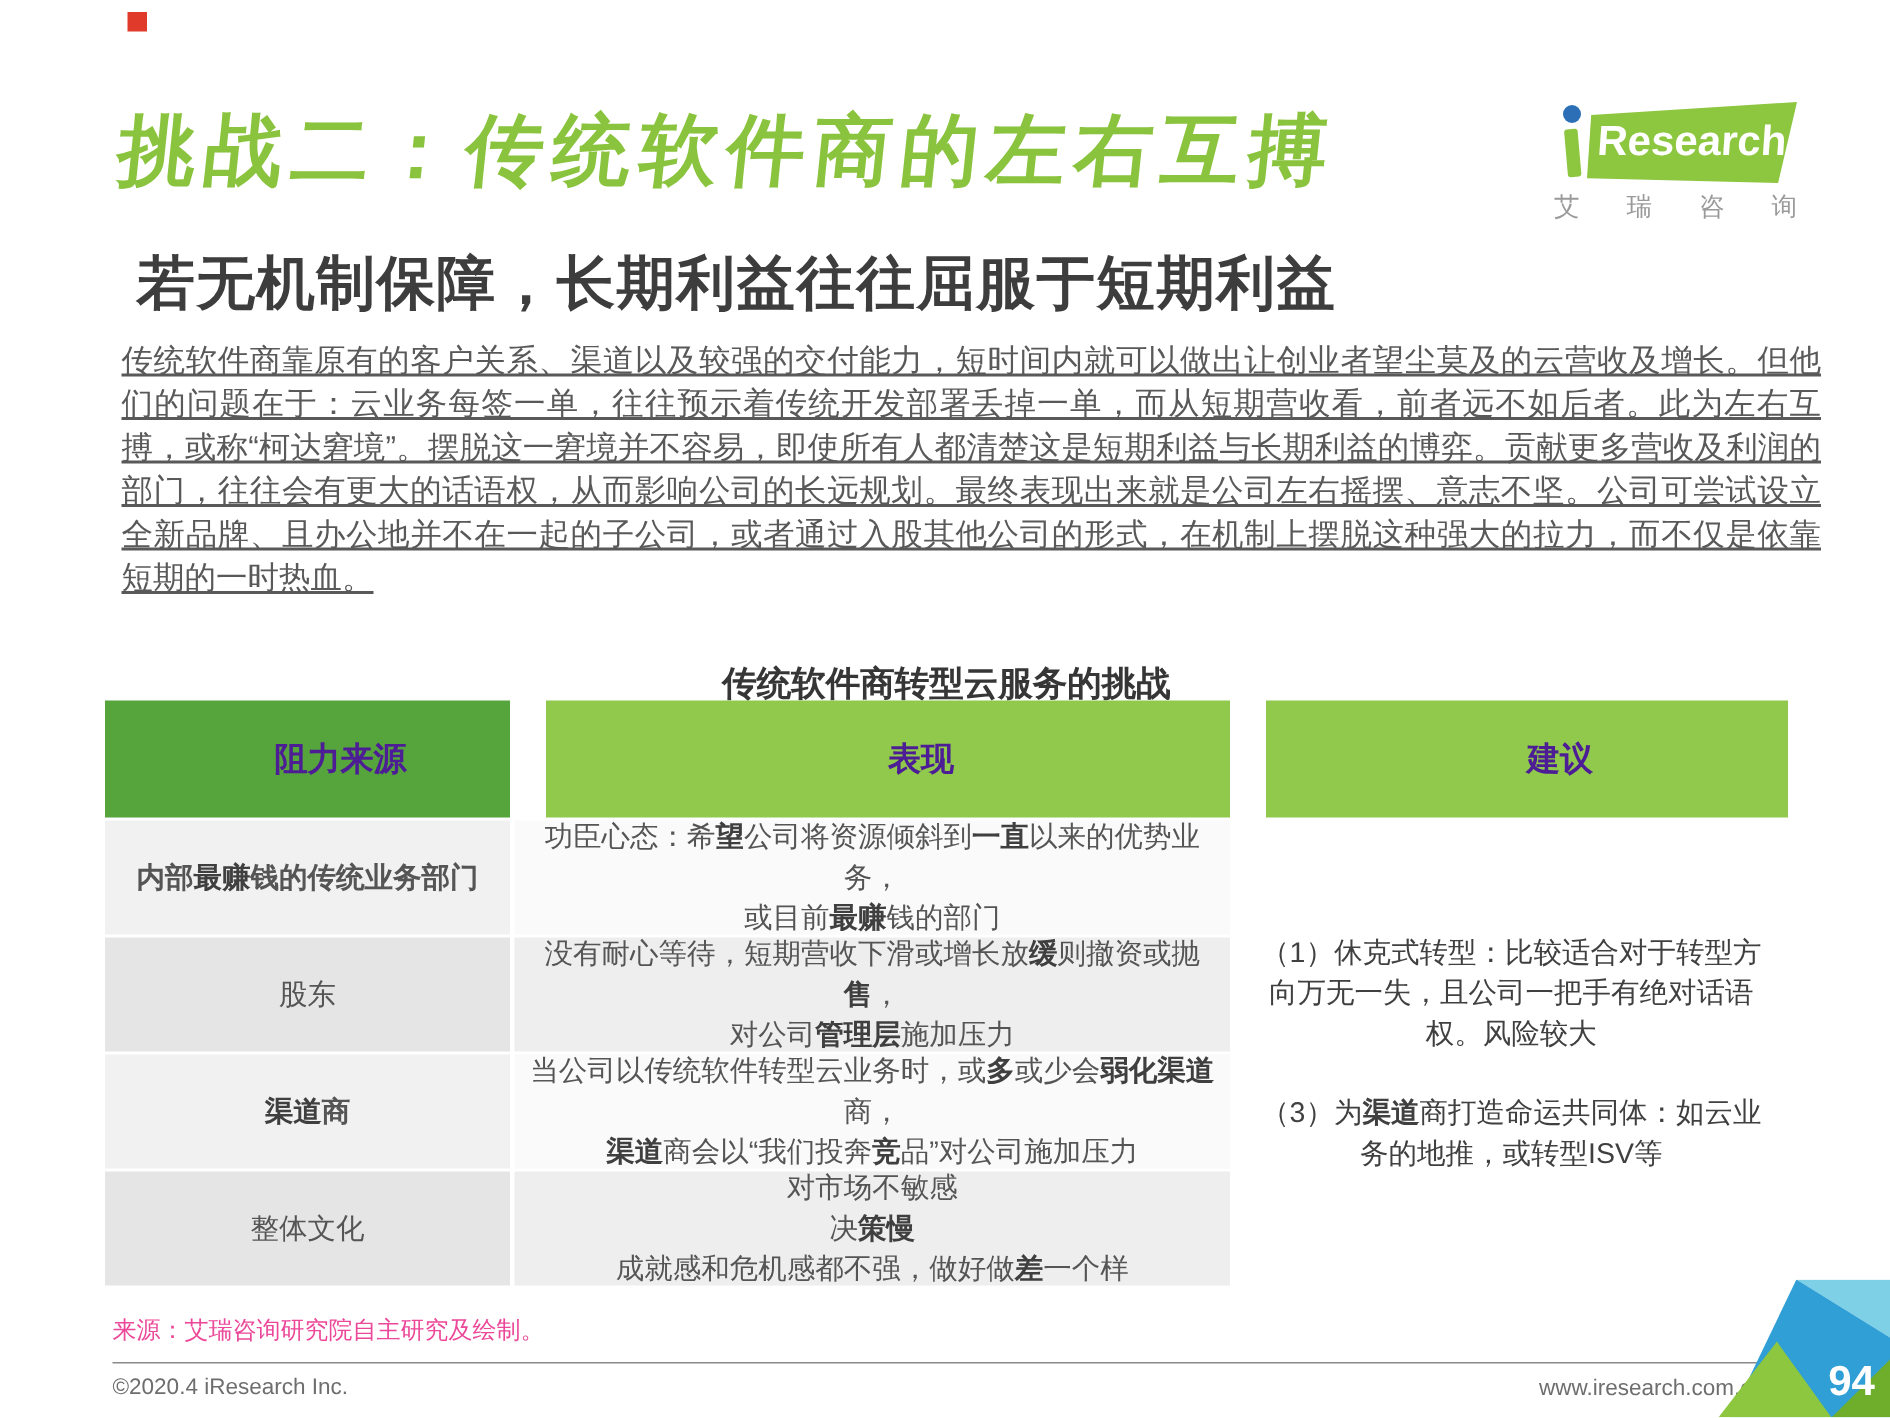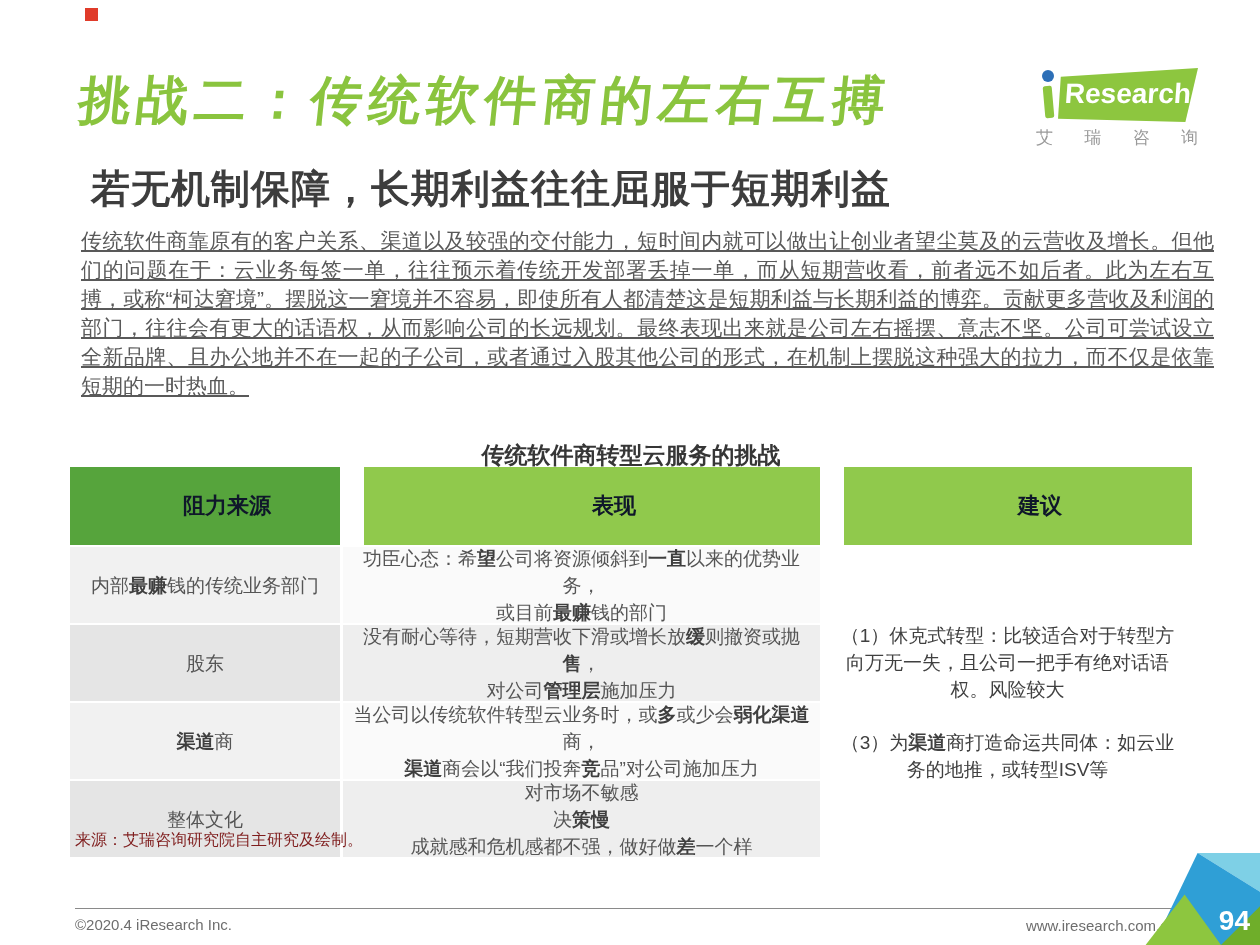--- a/index.html
+++ b/index.html
@@ -29,36 +29,36 @@
              color:#9a9a9a; font-size:17px; }
 
   .table-title { left:70px; top:422px; width:1122px; text-align:center;
                  font-size:23px; font-weight:bold; color:#363636;margin-top:18px; }
 
   .ctable { left:70px; top:467px; width:1122px; display:grid;
             grid-template-columns:270px 477px 369px;
             grid-template-rows:78px 76px 76px 76px 76px;
             column-gap:3px; row-gap:2px; }
   .hcell { display:flex; align-items:center; justify-content:center;
-           color:#0f172a; font-size:22px; font-weight:bold;padding-left:44px; }
+           color:#4c1d95; font-size:22px; font-weight:bold;padding-left:44px; }
   .h-dark { background:#56a43c; }
   .h-light { background:#90c94c;margin-left:21px; }
   .cell { display:flex; align-items:center; justify-content:center; text-align:center;
           font-size:19px; line-height:27px; color:#555555; padding:4px 10px; box-sizing:border-box; }
-  .c1-odd { background:#f1f1f1; }
+  .c1-odd { background:#f1f1f1;font-weight:bold; }
   .c1-even { background:#e5e5e5;text-align:center; }
   .c2-odd { background:#fafafa; }
   .c2-even { background:#eeeeee; }
   .cell b { color:#3f3f3f; }
   .sugg-cell { grid-column:3; grid-row:2 / span 4; background:#ffffff;
                display:flex; flex-direction:column; justify-content:center; gap:26px;
                font-size:19px; line-height:27px; color:#404040; text-align:center;
                padding:6px 10px; box-sizing:border-box; }
 
-  .source-note { left:75px; top:830px; font-size:16px; color:#7f1d1d; }
+  .source-note { left:75px; top:877px; font-size:16px; color:#ec4899; }
   .divider { left:75px; top:908px; width:1112px; border-top:1px solid #8a8a8a; height:0; }
   .copyright { left:75px; top:916px; font-size:15px; color:#6e6e6e; }
   .site-url { top:917px; right:84px; font-size:15px; color:#6e6e6e; text-decoration:none; }
 
   .corner { right:0; bottom:0; width:130px; height:92px; }
   .corner div { position:absolute; inset:0; }
   .tri-cyan  { clip-path:polygon(52% 0, 100% 0, 100% 42%); background:#7ed0e6; }
   .tri-blue  { clip-path:polygon(52% 0, 100% 42%, 100% 100%, 18% 100%); background:#2f9fd6; }
   .tri-lime  { clip-path:polygon(12% 100%, 70% 100%, 42% 45%); background:#8dc63f; }
   .tri-dark  { clip-path:polygon(70% 100%, 100% 100%, 100% 58%); background:#6fae2a; }

